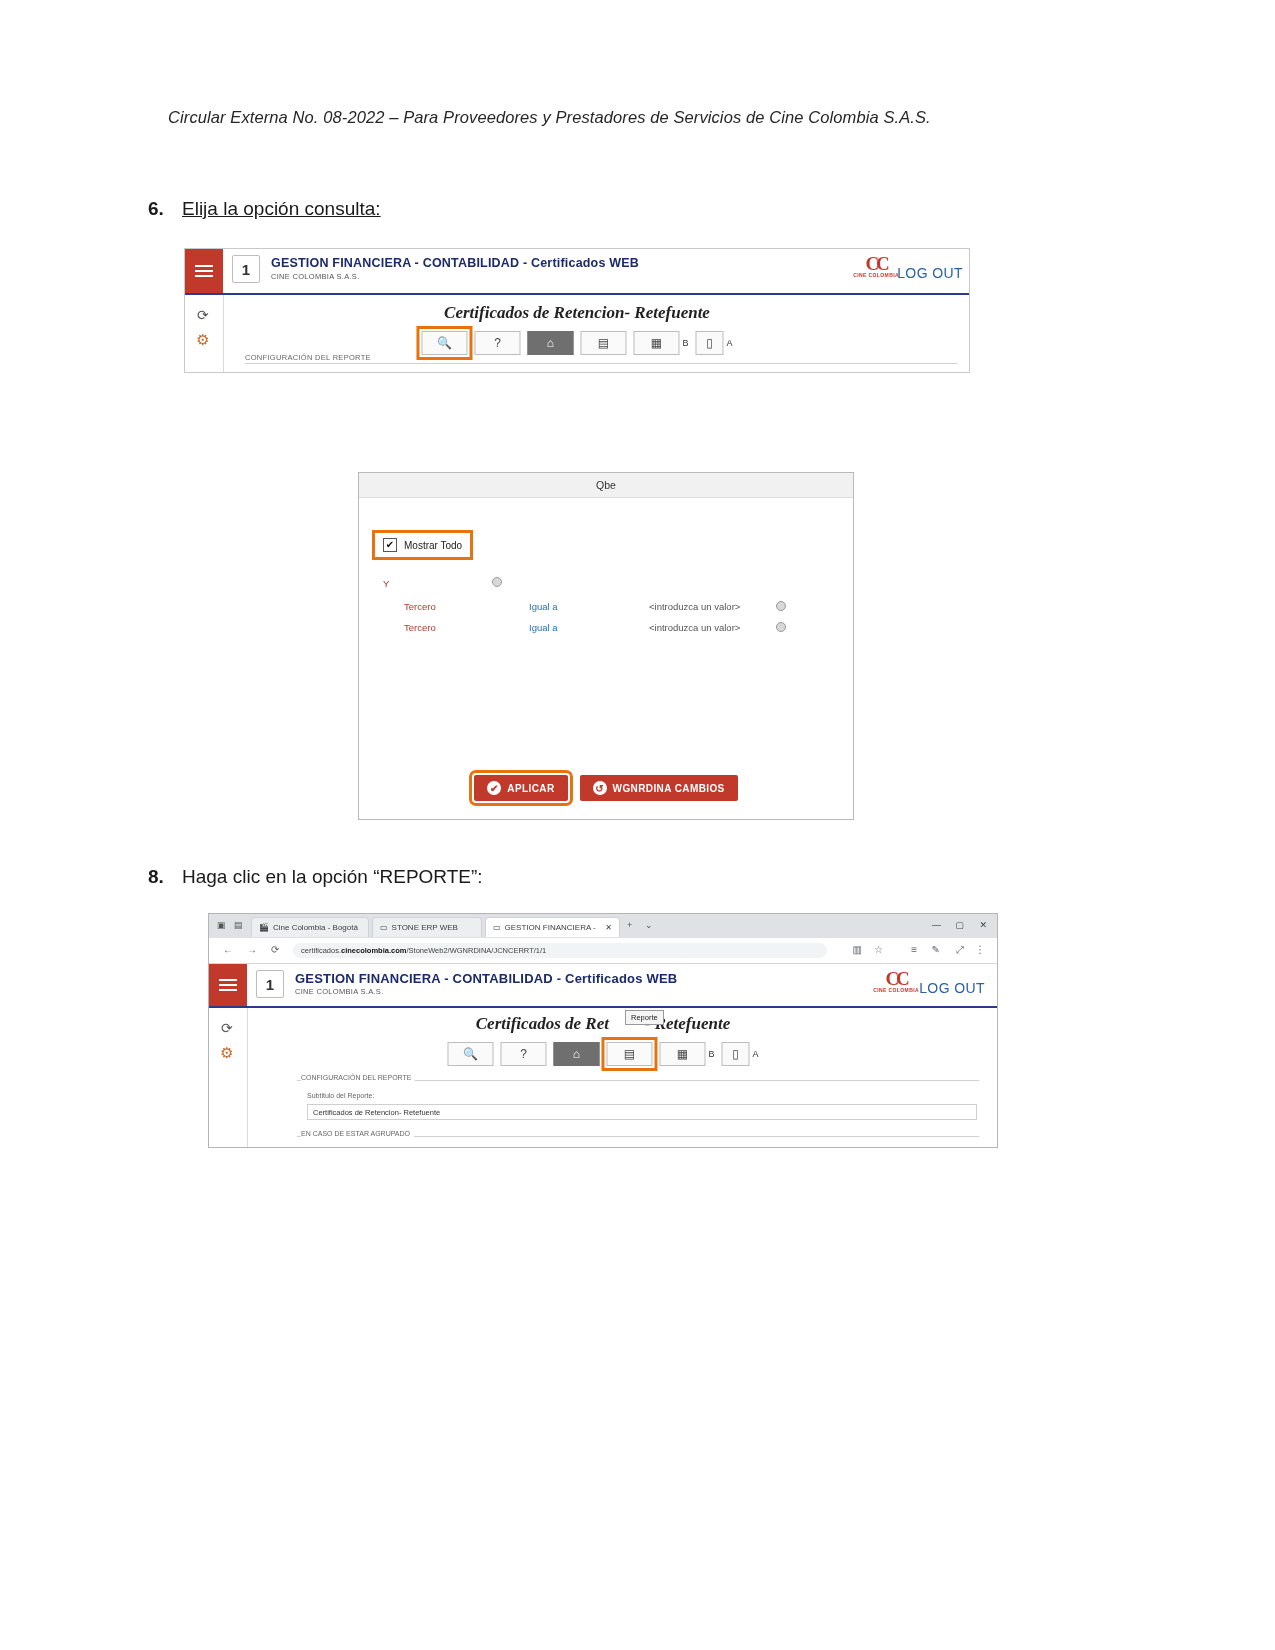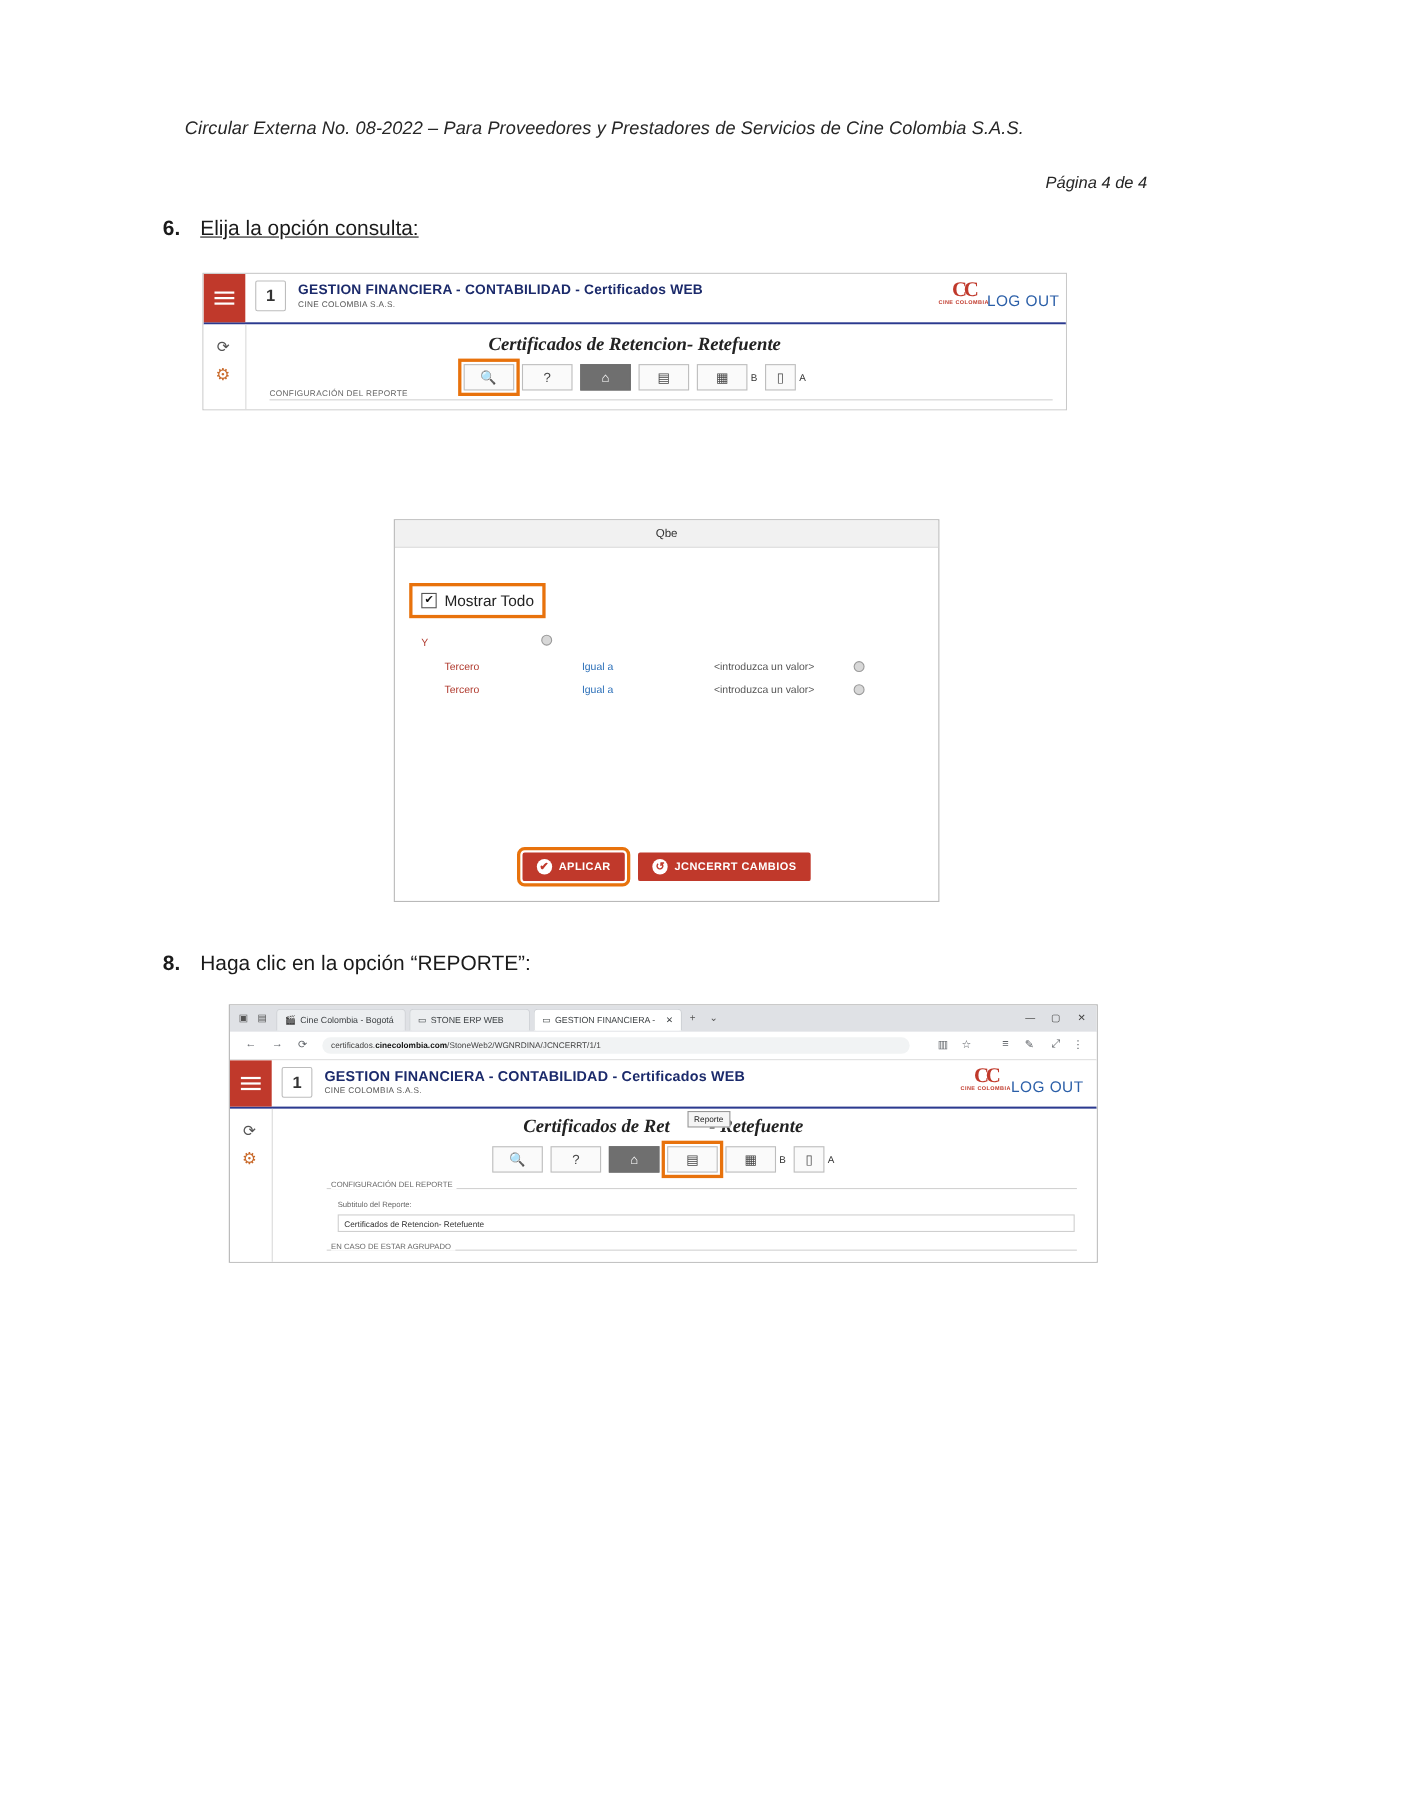--- a/index.html
+++ b/index.html
@@ -69,21 +69,21 @@
 
   
   #shot2{left:358px;top:472px;width:496px;height:348px;border:1px solid #b9b9b9;}
   .qbe-title{position:relative;height:26px;border-bottom:1px solid #dcdcdc;}
   .qbe-title span{position:absolute;left:0;right:0;top:6px;text-align:center;font-size:11.5px;font-weight:bold;color:#222;}
   .qbe-close{position:absolute;right:8px;top:6px;font-size:11px;color:#888;}
   .qbe-band{position:relative;height:24px;background:#f1f1f1;border-bottom:1px solid #dcdcdc;}
   .qbe-band span{position:absolute;left:0;right:0;top:6px;text-align:center;font-size:10.5px;color:#333;}
   .qbe-check{position:absolute;left:18px;top:62px;display:flex;align-items:center;gap:7px;padding:3px 6px;}
   .cbox{width:12px;height:12px;border:1px solid #555;background:#fff;display:flex;align-items:center;justify-content:center;font-size:10px;color:#111;line-height:1;}
-  .qbe-check .lbl{font-size:14px;color:#222;}
+  .qbe-check .lbl{font-size:10px;color:#222;}
   .qbe-y{position:absolute;left:24px;top:104px;font-size:9.5px;color:#b03a2e;}
   .qbe-dot{display:inline-block;width:8px;height:8px;border-radius:50%;border:1px solid #9a9a9a;background:#d8d8d8;}
   .qbe-row{position:absolute;left:45px;right:20px;font-size:9.5px;}
   .qbe-row .c1{position:absolute;left:0;color:#b03a2e;}
   .qbe-row .c2{position:absolute;left:125px;color:#2b6fb8;}
   .qbe-row .c3{position:absolute;left:245px;color:#555;}
   .qbe-row .c4{position:absolute;left:372px;}
   .qbe-buttons{position:absolute;left:0;right:0;bottom:18px;display:flex;justify-content:center;gap:12px;}
   .btn{height:26px;padding:0 13px;background:#c0392b;color:#fff;font-size:10px;font-weight:bold;letter-spacing:.4px;display:flex;align-items:center;gap:6px;border-radius:2px;}
   .btn .glyph{width:14px;height:14px;border-radius:50%;background:#fff;color:#c0392b;font-size:10px;display:flex;align-items:center;justify-content:center;}
@@ -105,21 +105,20 @@
   .sub-box{position:absolute;left:40px;right:18px;height:16px;border:1px solid #cfcfcf;background:#fff;font-size:7.5px;color:#333;display:flex;align-items:center;padding-left:5px;box-sizing:border-box;}
   .fieldlabel{position:absolute;font-size:7px;color:#666;}
   .sec-line{position:absolute;border-top:1px solid #d2d2d2;}
 </style>
 </head>
 <body>
 
 <div class="page">
 
   <div class="doc-header">Circular Externa No. 08-2022 – Para Proveedores y Prestadores de Servicios de Cine Colombia S.A.S.</div>
-  <div class="doc-pageno">Página 4 de 4</div>
 
   <div class="step" id="step6">
     <span class="num">6.</span><span class="txt">Elija la opción consulta:</span>
   </div>
 
   <div class="shot" id="shot1">
     <div class="erp-topbar">
       <div class="hamburger">
           <i></i>
           <i></i>
@@ -188,21 +187,21 @@
       <span class="c4 qbe-dot"></span>
     </div>
 
     <div class="qbe-buttons">
       <div class="btn hl">
         <span class="glyph">✔</span>
         <span>APLICAR</span>
       </div>
       <div class="btn">
         <span class="glyph">↺</span>
-        <span>JCNCERRT CAMBIOS</span>
+        <span>WGNRDINA CAMBIOS</span>
       </div>
     </div>
   </div>
 
   <div class="step" id="step8">
     <span class="num">8.</span><span class="txt">Haga clic en la opción “REPORTE”:</span>
   </div>
 
   <div class="shot" id="shot3">
     <div class="br-tabbar">

